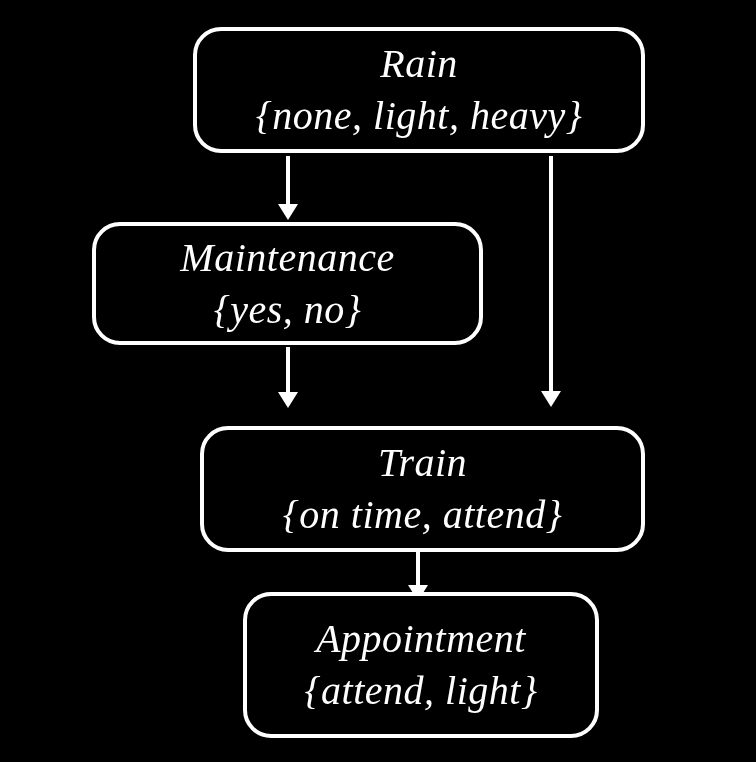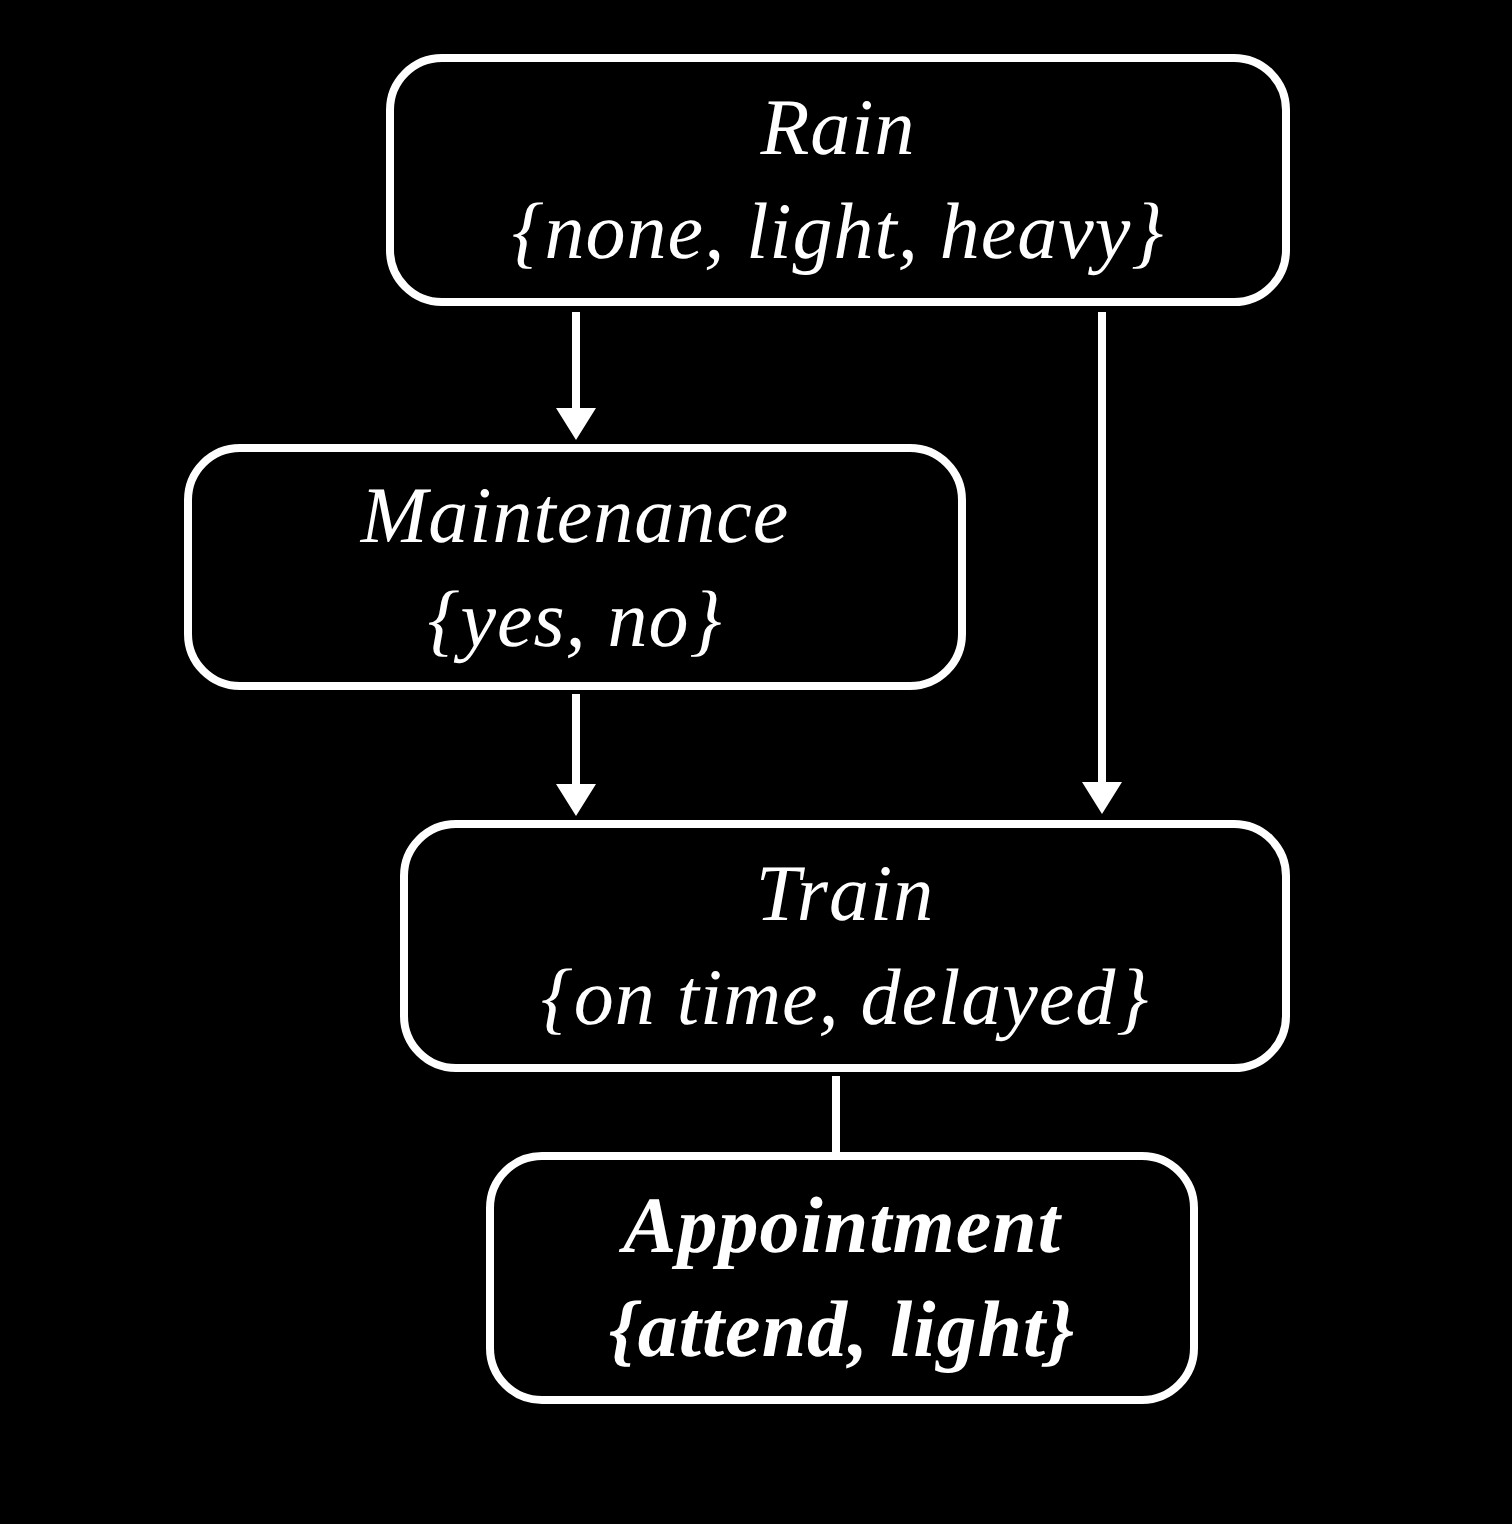--- a/index.html
+++ b/index.html
@@ -34,22 +34,22 @@
     justify-content: center;
     align-items: center;
     text-align: center;
     font-style: italic;
     font-size: 40px;
     line-height: 52px;
     letter-spacing: 0.5px;
   }
   #node-rain         { left: 193px; top:  27px; width: 452px; height: 126px; }
   #node-maintenance  { left:  92px; top: 222px; width: 391px; height: 123px; }
-  #node-train        { left: 200px; top: 410px; width: 445px; height: 126px; }
-  #node-appointment  { left: 243px; top: 576px; width: 356px; height: 126px; font-weight: bold; }
+  #node-train        { left: 200px; top: 426px; width: 445px; height: 126px; }
+  #node-appointment  { left: 243px; top: 592px; width: 356px; height: 146px; }
   .edge-line {
     stroke: #ffffff;
     stroke-width: 4;
   }
   .edge-head {
     fill: #ffffff;
     stroke: none;
   }
 </style>
 </head>
@@ -81,21 +81,21 @@
     <div class="node-values">{yes, no}</div>
   </div>
 
   <div class="node" id="node-rain">
     <div class="node-label">Rain</div>
     <div class="node-values">{none, light, heavy}</div>
   </div>
 
   <div class="node" id="node-train">
     <div class="node-label">Train</div>
-    <div class="node-values">{on time, delayed}</div>
+    <div class="node-values">{on time, attend}</div>
   </div>
 
   <div class="node" id="node-appointment">
     <div class="node-label">Appointment</div>
     <div class="node-values">{attend, light}</div>
   </div>
 
 </div>
 
 </body></html>

